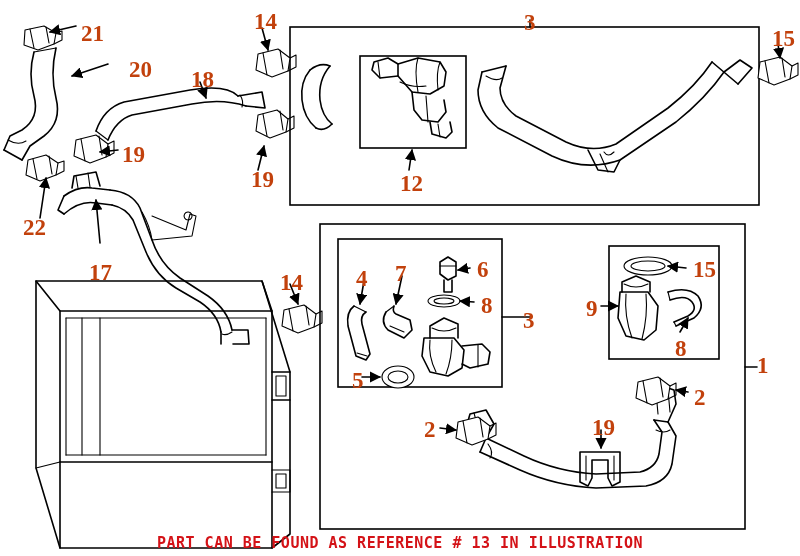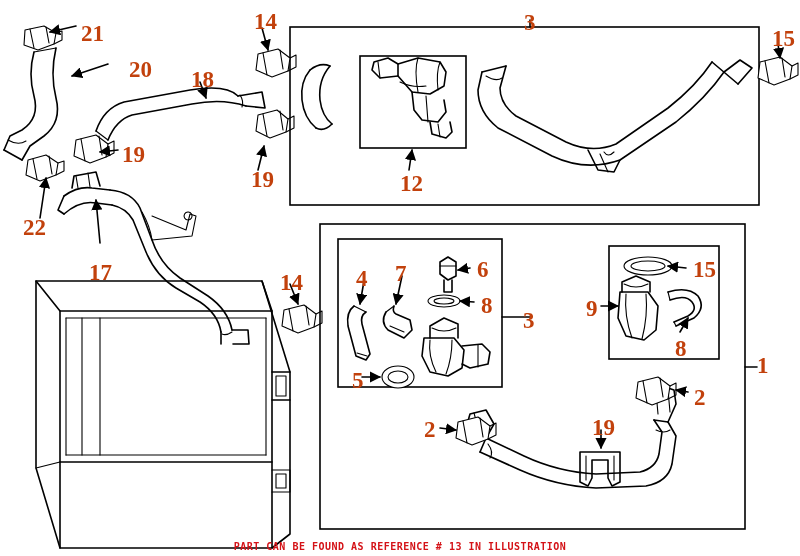--- a/index.html
+++ b/index.html
@@ -32,21 +32,21 @@
     white-space: nowrap;
   }
   #footer-note {
     position: absolute;
     left: 0;
     bottom: 4px;
     width: 800px;
     text-align: center;
     font-family: "DejaVu Sans Mono", monospace;
     font-weight: bold;
-    font-size: 10px;
+    font-size: 15px;
     letter-spacing: 0.5px;
     color: #d41217;
   }
 </style>
 </head>
 <body>
 
 <div id="root">
 
   <svg id="diagram-svg" viewBox="0 0 800 556">

